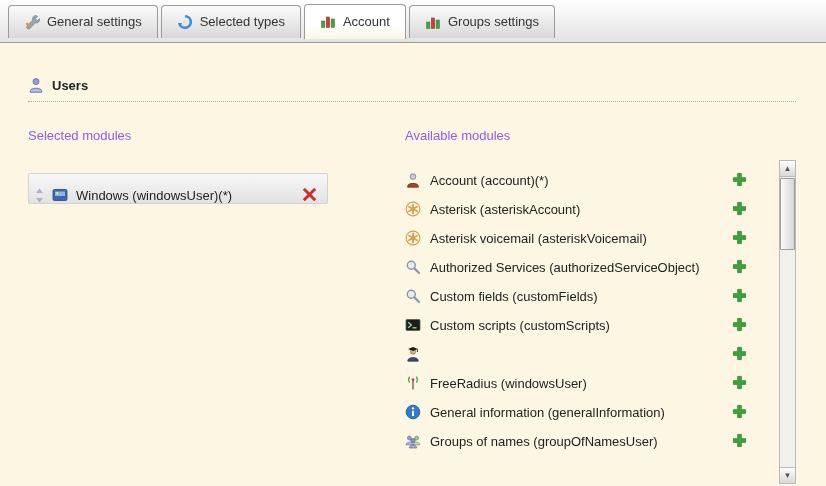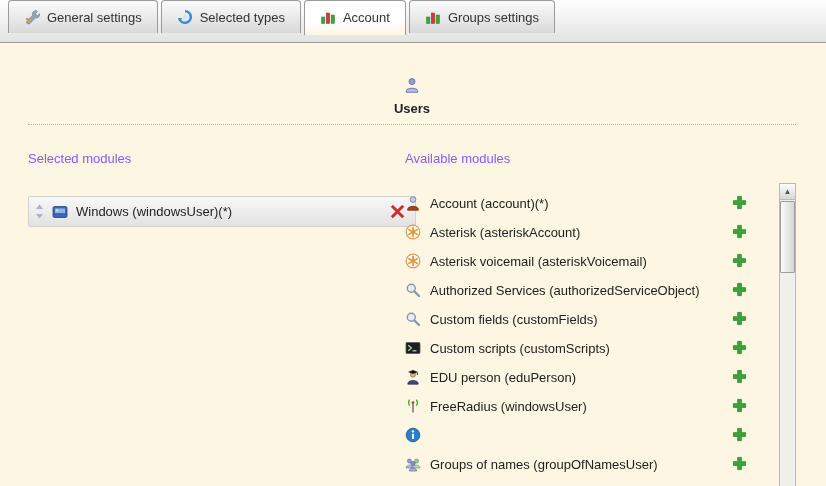--- a/index.html
+++ b/index.html
@@ -8,21 +8,21 @@
     width:826px; height:486px; overflow:hidden;
     font-family:"Liberation Sans", sans-serif;
     font-size:13px; color:#222;
     background:#fdf6e2;
   }
   
   .tabbar {
     height:43px;
     background:linear-gradient(#ffffff,#e3e3e3);
     border-bottom:1px solid #9a9a9a;
-    display:flex; align-items:flex-start;
+    display:flex; align-items:center;
     padding:0 0 0 8px; gap:3px;
     position:relative;
   }
   .tab {
     display:flex; align-items:center; gap:7px;
     padding:8px 15px;
     background:linear-gradient(#fbfbfb,#d9d9d9);
     border:1px solid #9a9a9a; border-bottom:none;
     border-radius:4px 4px 0 0;
     color:#333; cursor:pointer; white-space:nowrap;
@@ -38,36 +38,35 @@
   .panel {
     height:443px;
     padding:34px 30px 0 28px;
     background:#fdf6e2;
   }
   .section-header {
     display:flex; align-items:center; gap:8px;
     font-weight:bold;
     padding-bottom:8px;
     border-bottom:1px dotted #b9b48f;
-    flex-direction:column;
   }
   .columns { display:flex; margin-top:26px; }
   .col-left { width:377px; flex:none; }
   .col-right { flex:1; position:relative; margin-left:0; }
   .col-heading { color:#8b5cf6; }
   
   .selected-row {
     margin-top:30px;
     height:31px;
-    display:flex; align-items:center; gap:8px;
+    display:flex; align-items:flex-end; gap:8px;
     padding:0 9px 0 6px;
     background:linear-gradient(#f8f8f8,#e2e2e2);
     border:1px solid #d2d2d2;
     border-radius:2px;
-    width:388px;
+    width:300px;
     cursor:move;
   }
   .selected-row .slabel { flex:1; }
   .iconbtn {
     background:none; border:none; padding:0; margin:0;
     display:inline-flex; align-items:center; justify-content:center;
     cursor:pointer; width:18px; height:18px;
   }
   
   .avail-list { margin-top:16px; padding-right:48px; }
@@ -302,21 +301,20 @@
 
         <div class="arow">
           <span class="ic">
             <svg width="16" height="16" viewBox="0 0 16 16">
               <circle cx="8" cy="5.6" r="2.6" fill="#d8b48e" stroke="#8a6a44" stroke-width="0.7"></circle>
               <path d="M2.8 14.6 c0-4 10.4-4 10.4 0 v0.6 H2.8 Z" fill="#3e4a78" stroke="#242d50" stroke-width="0.7"></path>
               <path d="M8 1 L13 3 L8 5 L3 3 Z" fill="#1d1d1d"></path>
               <line x1="12.4" y1="3.4" x2="12.4" y2="6" stroke="#1d1d1d" stroke-width="0.9"></line>
             </svg>
           </span>
-          <span class="alabel">EDU person (eduPerson)</span>
           <button class="iconbtn add">
             <svg width="15" height="15" viewBox="0 0 16 16">
                 <path d="M6 1.5 h4 v4.5 h4.5 v4 h-4.5 v4.5 h-4 v-4.5 H1.5 v-4 H6 Z" fill="#3ba53b" stroke="#2c7d2c" stroke-width="0.8"></path>
               </svg>
           </button>
         </div>
 
         <div class="arow">
           <span class="ic">
             <svg width="16" height="16" viewBox="0 0 16 16">
@@ -335,20 +333,21 @@
         </div>
 
         <div class="arow">
           <span class="ic">
             <svg width="16" height="16" viewBox="0 0 16 16">
               <circle cx="8" cy="8" r="6.8" fill="#2f7ccb" stroke="#1e5a9e" stroke-width="0.9"></circle>
               <rect x="7" y="6.8" width="2" height="5.2" rx="0.6" fill="#fff"></rect>
               <circle cx="8" cy="4.4" r="1.2" fill="#fff"></circle>
             </svg>
           </span>
+          <span class="alabel">General information (generalInformation)</span>
           <button class="iconbtn add">
             <svg width="15" height="15" viewBox="0 0 16 16">
                 <path d="M6 1.5 h4 v4.5 h4.5 v4 h-4.5 v4.5 h-4 v-4.5 H1.5 v-4 H6 Z" fill="#3ba53b" stroke="#2c7d2c" stroke-width="0.8"></path>
               </svg>
           </button>
         </div>
 
         <div class="arow">
           <span class="ic">
             <svg width="16" height="16" viewBox="0 0 16 16">

